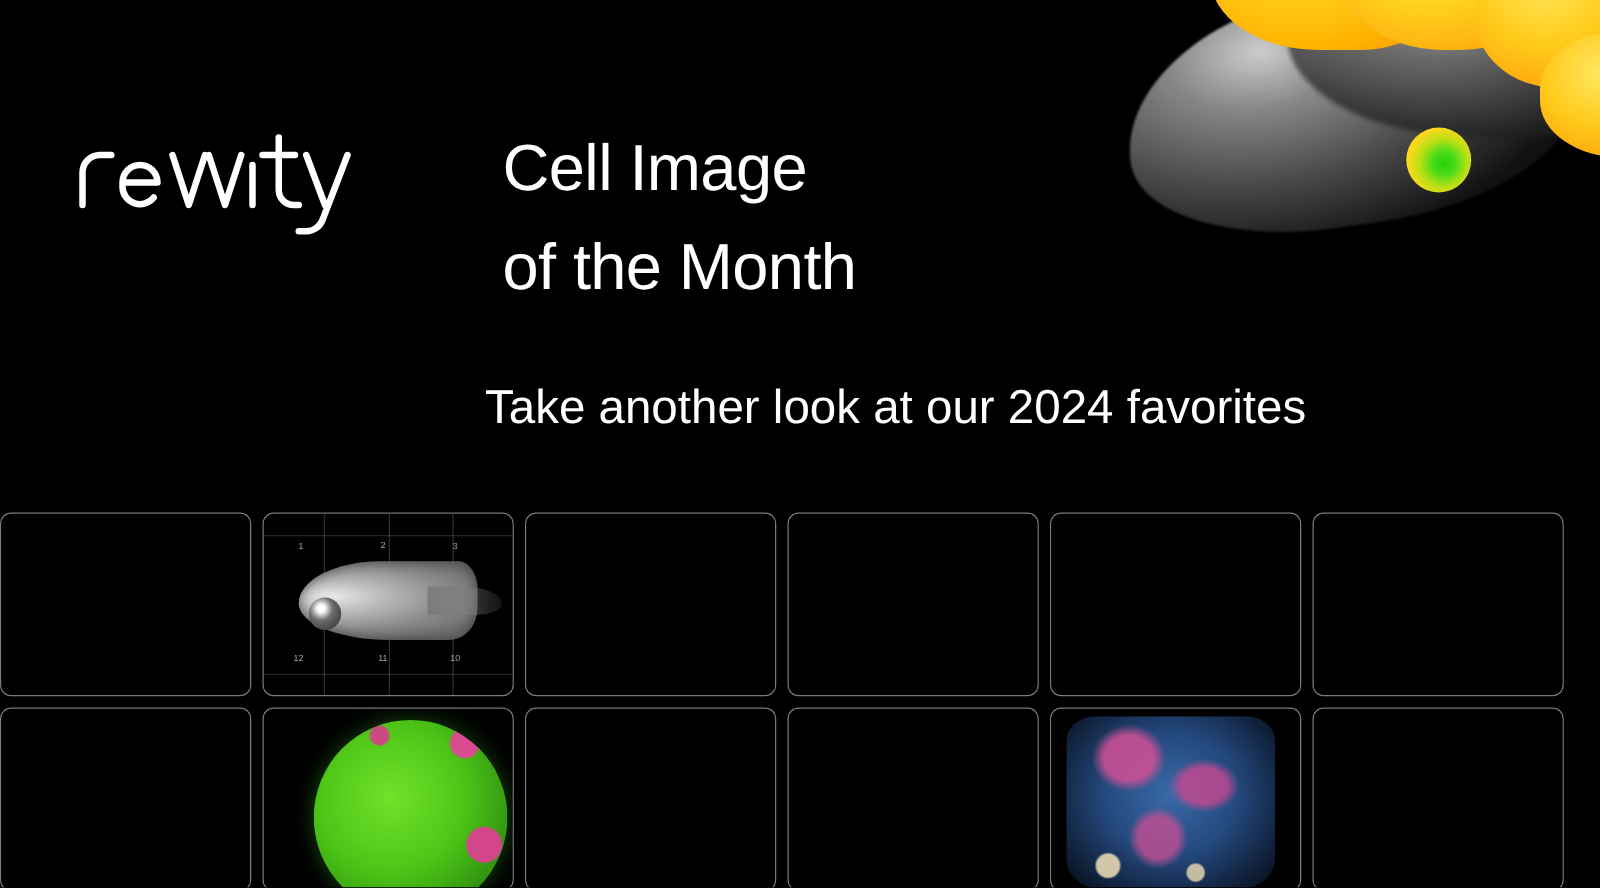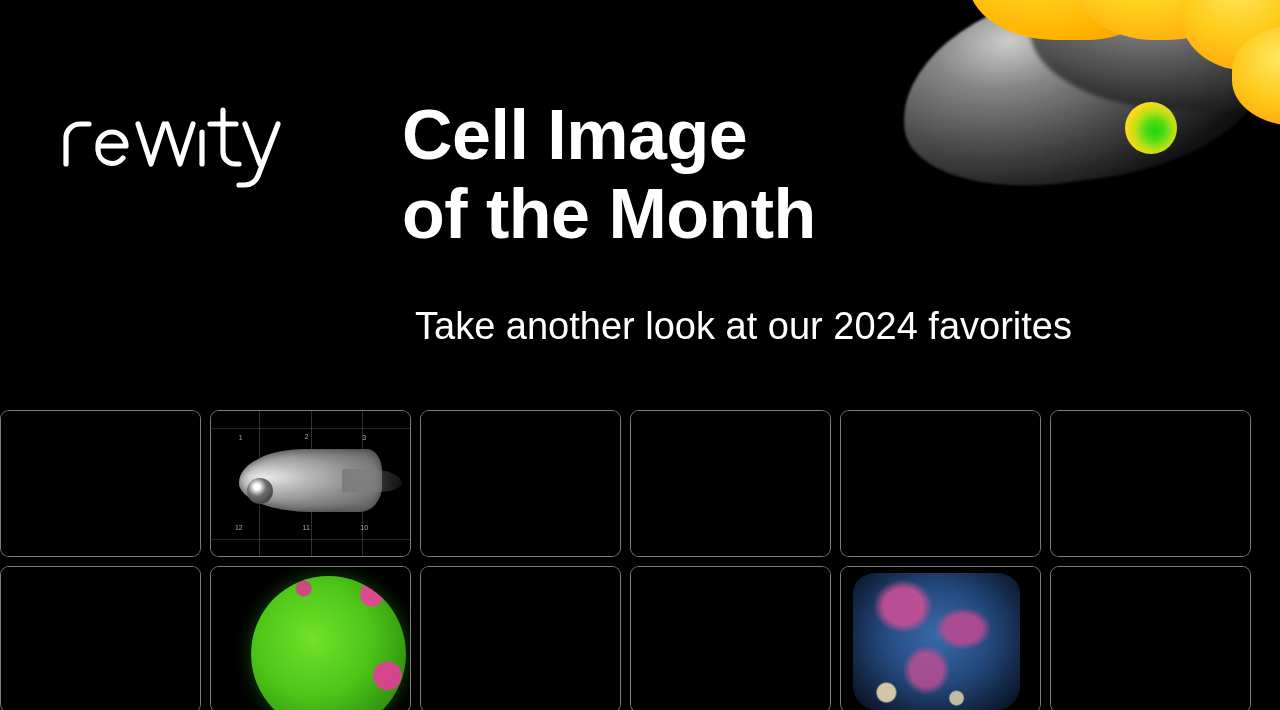--- a/index.html
+++ b/index.html
@@ -43,25 +43,25 @@
     position:absolute;left:245px;top:172px;width:52px;height:52px;border-radius:50%;
     background:radial-gradient(circle at 58% 55%, #27d20a 0%, #49dc18 22%, #b9e015 46%, #ffd81c 70%, #ffc40c 100%);
   }
 
   
   .logo{position:absolute;left:52px;top:102px;width:240px;height:86px;}
   .logo svg{display:block;width:240px;height:86px;}
 
   .title{
     position:absolute;left:402px;top:96px;width:620px;
-    font-size:70px;line-height:79px;font-weight:700;letter-spacing:-0.5px;
+    font-size:52px;line-height:79px;font-weight:400;letter-spacing:-0.5px;
     color:#fff;white-space:pre-line;
   }
   .subtitle{
-    position:absolute;left:415px;top:303px;
+    position:absolute;left:388px;top:303px;
     font-size:38px;line-height:46px;font-weight:300;letter-spacing:0px;color:#fff;
   }
 
   
   .grid{
     position:absolute;left:0;top:410px;width:1280px;
     display:grid;grid-template-columns:repeat(6,201px);grid-auto-rows:147px;
     gap:9px 9px;
   }
   .tile{

